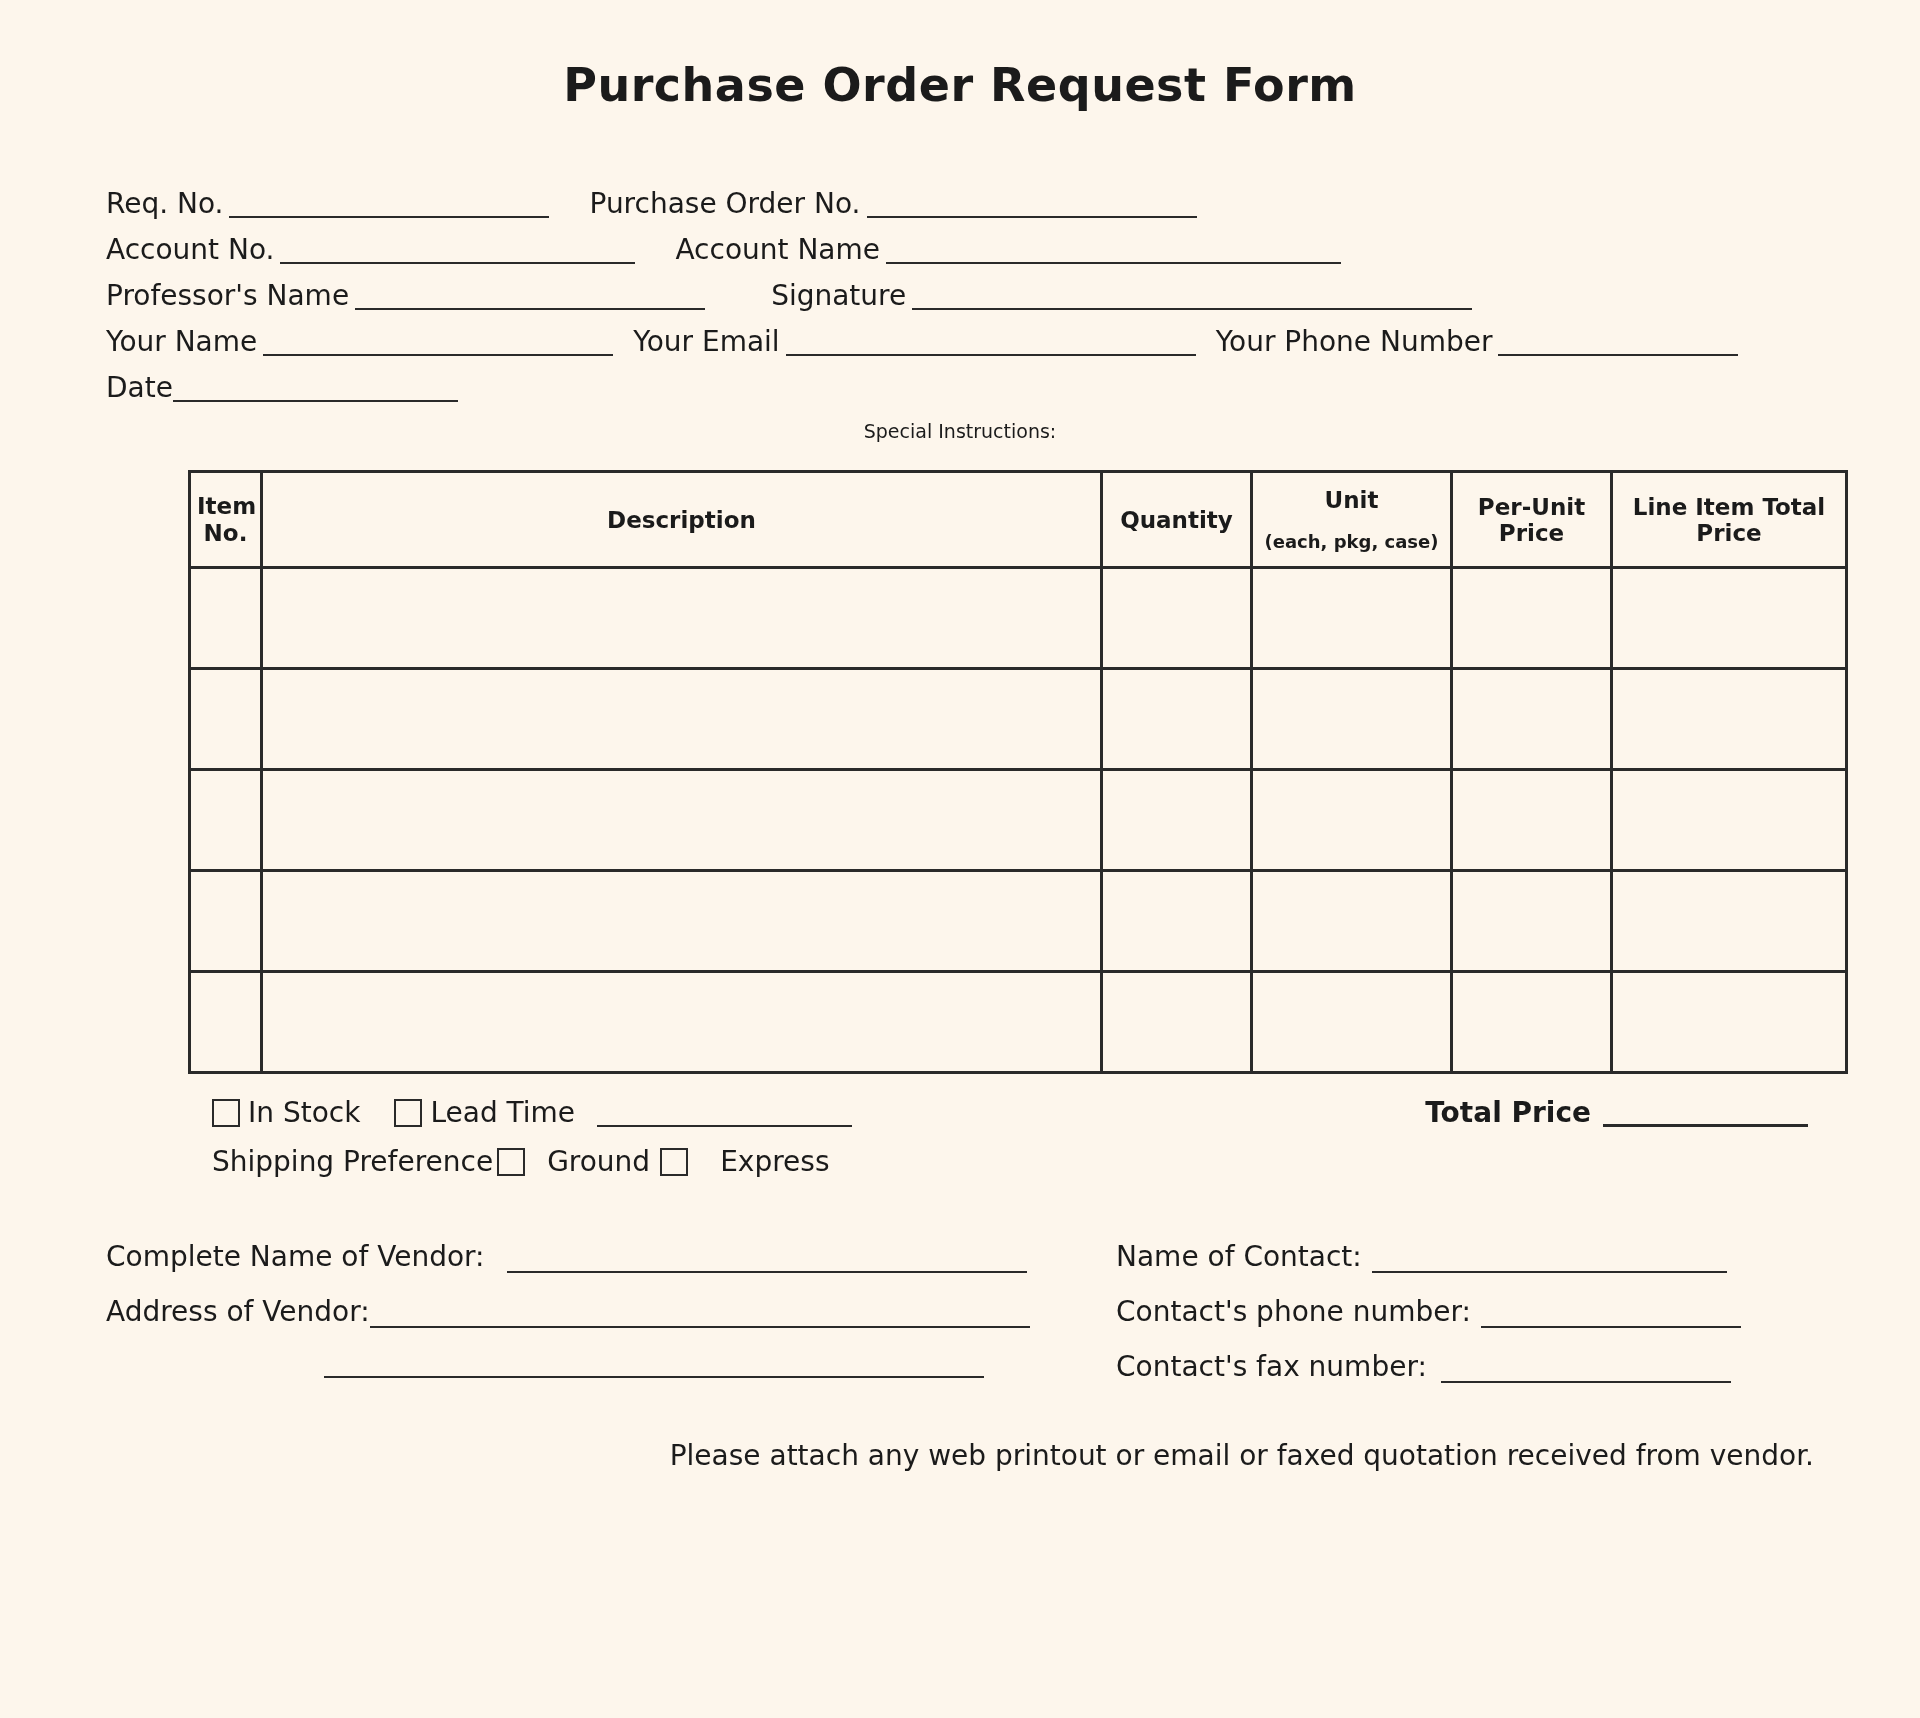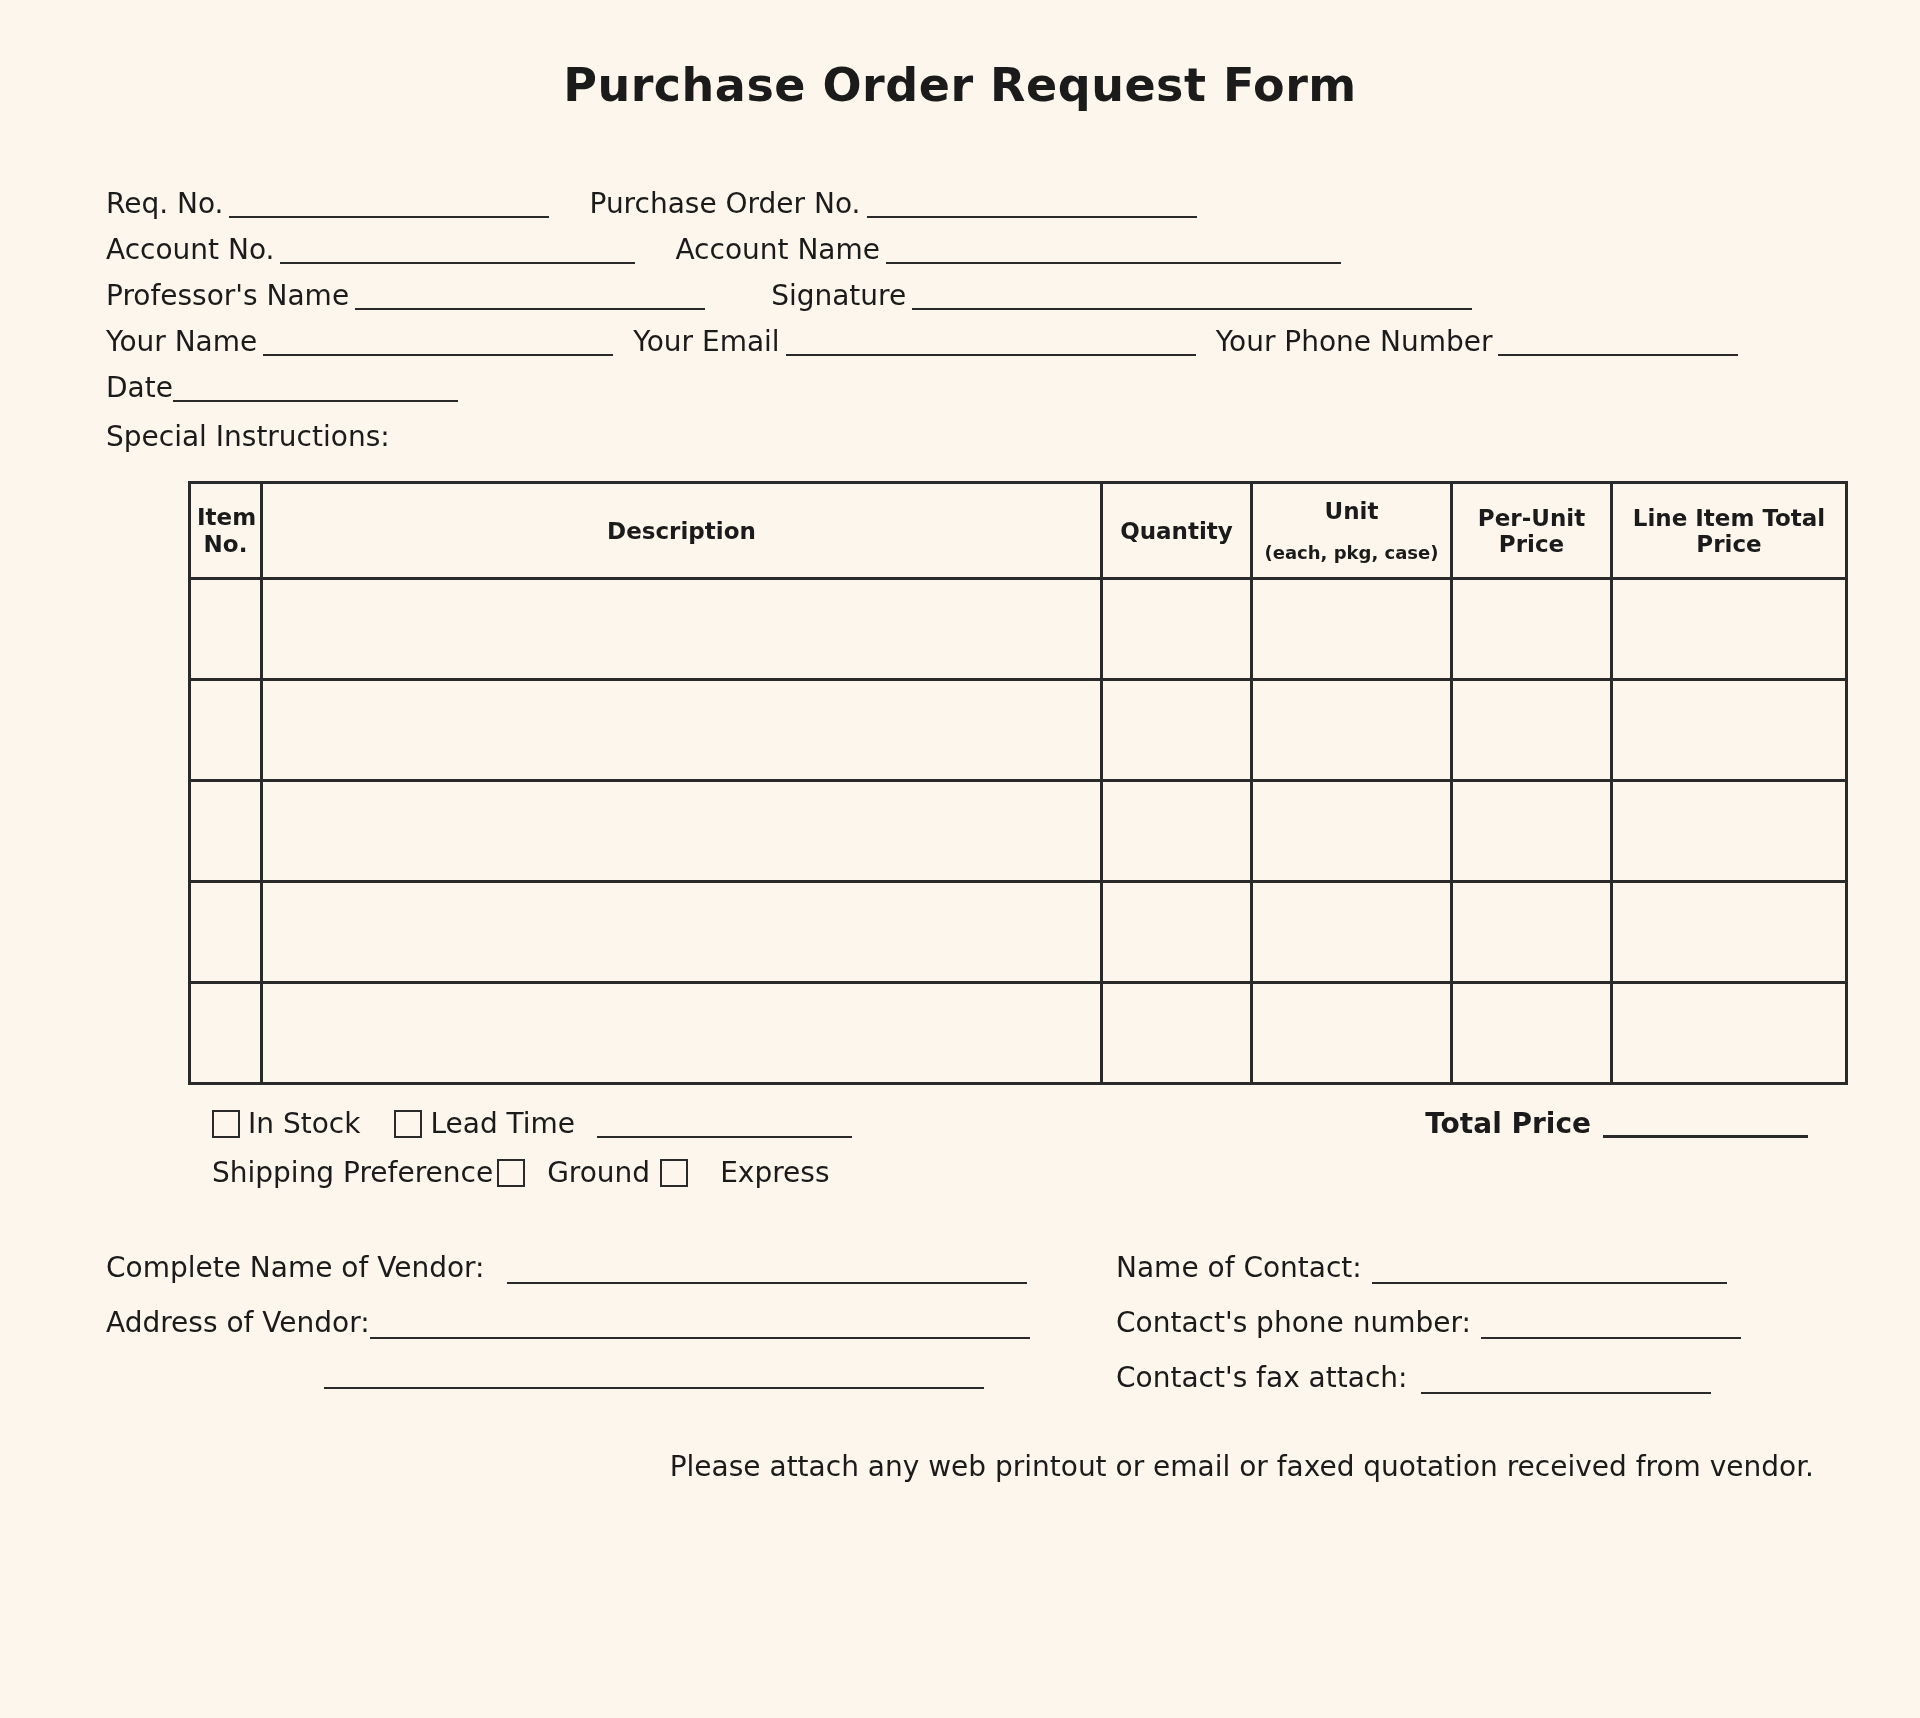--- a/index.html
+++ b/index.html
@@ -49,21 +49,22 @@
     border-bottom: 2px solid #2a2a2a;
     height: 26px;
     margin: 0 6px;
   }
   .gap-sm { width: 14px; display: inline-block; }
   .gap-md { width: 34px; display: inline-block; }
   .gap-lg { width: 60px; display: inline-block; }
 
   .special {
     margin-top: 16px;
-    font-size: 28px;
+    font-size: 19px;
+    text-align: center;
   }
 
   table.items {
     margin-top: 28px;
     border-collapse: collapse;
     width: 1660px;
     margin-left: 82px;
     table-layout: fixed;
   }
   table.items th, table.items td {
@@ -305,21 +306,21 @@
     <div class="vcol-r">
       <div class="vrow">
         <span class="lbl">Name of Contact:</span>
         <span class="rule" style="width:355px;margin-left:10px"></span>
       </div>
       <div class="vrow">
         <span class="lbl">Contact's phone number:</span>
         <span class="rule" style="width:260px;margin-left:10px"></span>
       </div>
       <div class="vrow">
-        <span class="lbl">Contact's fax attach:</span>
+        <span class="lbl">Contact's fax number:</span>
         <span class="rule" style="width:290px;margin-left:14px"></span>
       </div>
     </div>
   </div>
 
   <div class="footer">Please attach any web printout or email or faxed quotation received from vendor.</div>
 
 </div>
 
 </body></html>

